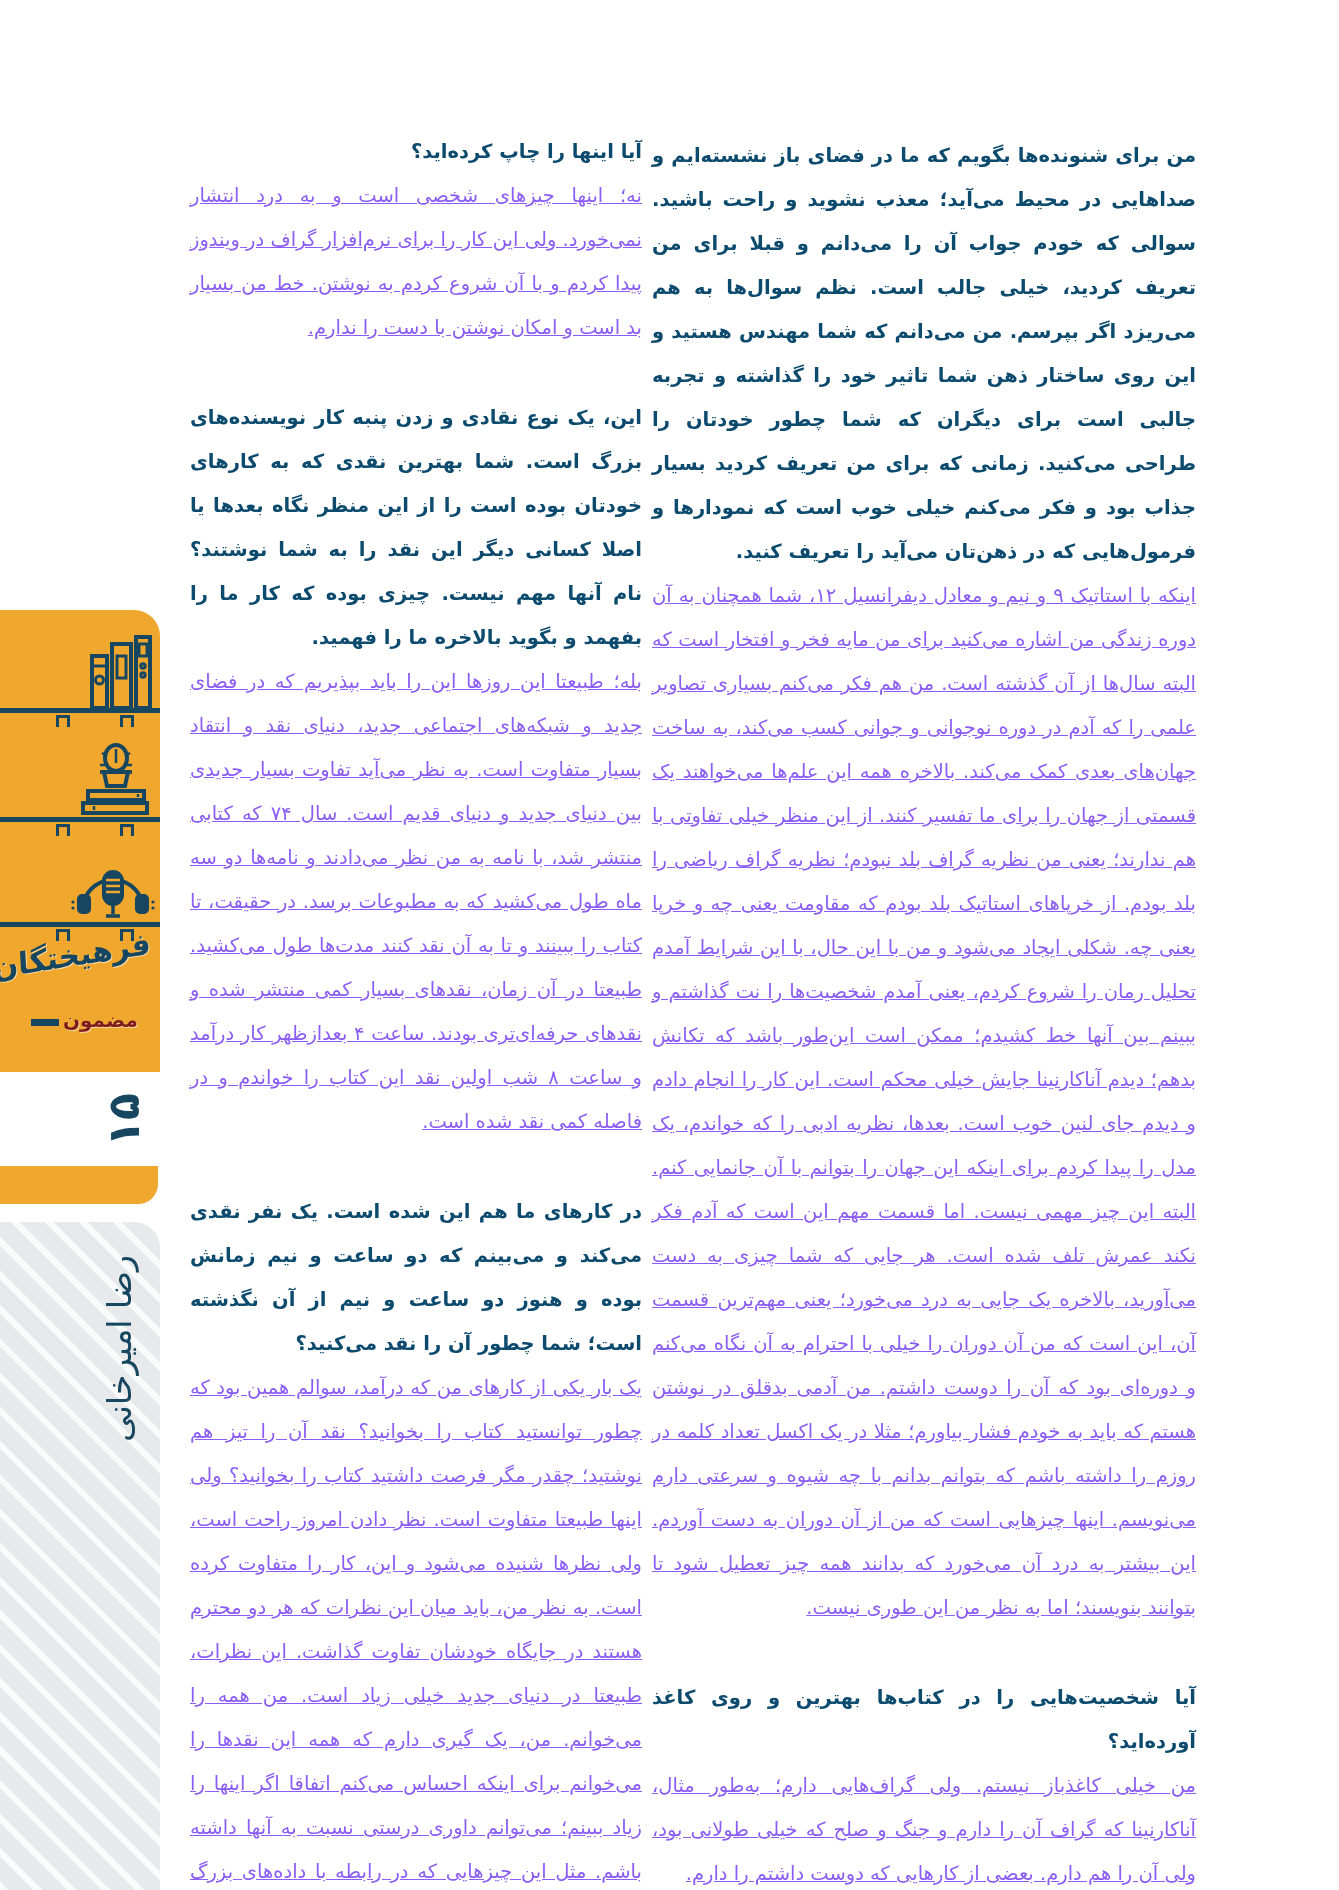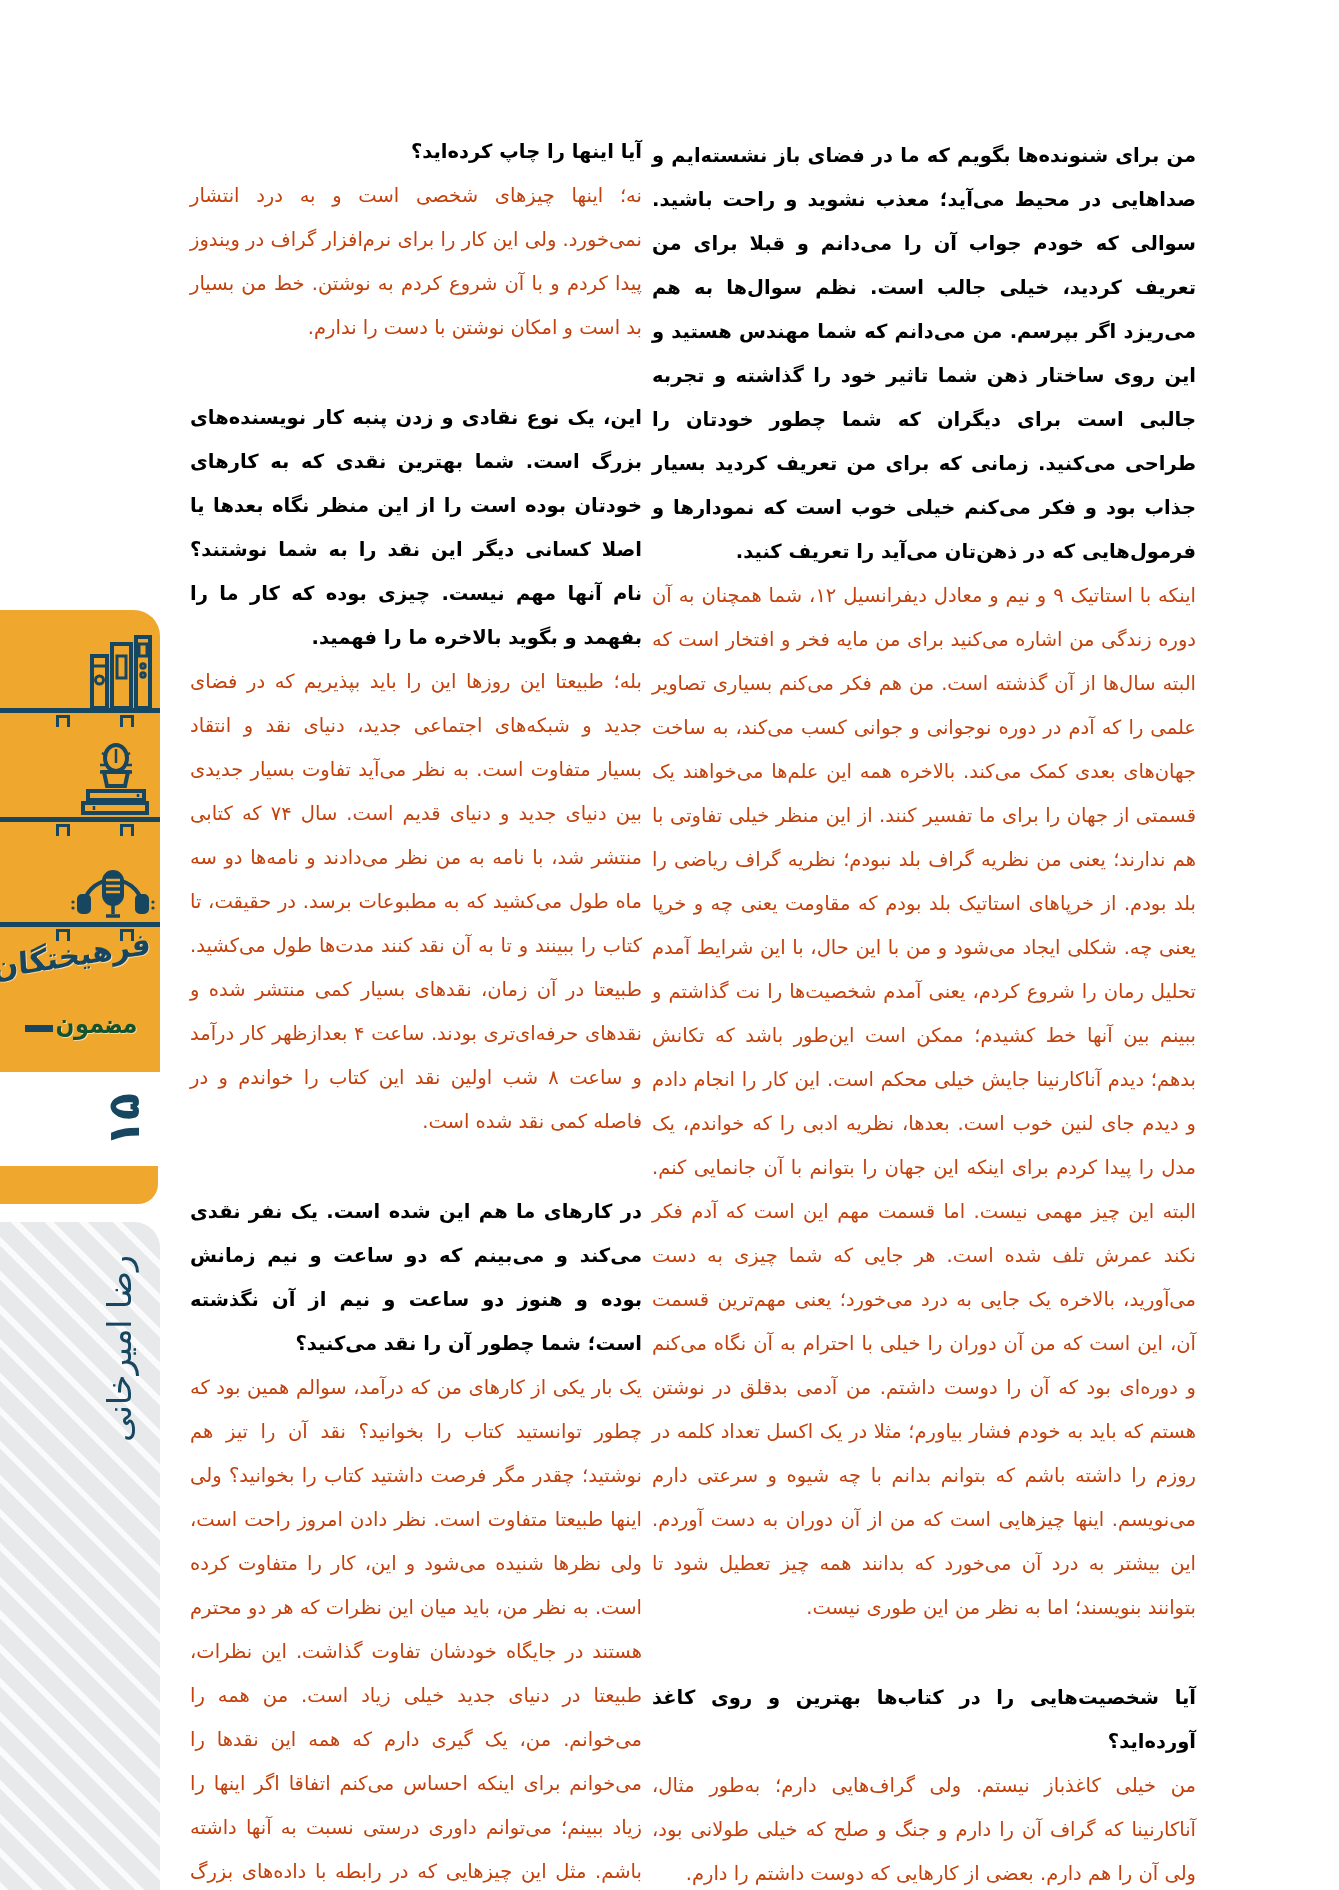--- a/index.html
+++ b/index.html
@@ -9,22 +9,22 @@
     font-family:"DejaVu Sans",sans-serif;
   }
   
   .col{
     position:absolute;direction:rtl;text-align:justify;
     color:#1d1c1a;
   }
   .col-right{left:652px;top:134px;width:544px;}
   .col-left{left:190px;top:130px;width:452px;}
   .blk{margin:0;font-size:19.5px;line-height:44px;}
-  .question,.lead{color:#000000;font-weight:bold;}
-  .answer{color:#c2410c;margin-bottom:46px;}
+  .question,.lead{color:#0c4a6e;font-weight:bold;}
+  .answer{color:#8b5cf6;margin-bottom:46px;text-decoration:underline;}
   
   .yellow-block{
     position:absolute;left:0;top:610px;width:160px;height:462px;
     background:#F0A72E;border-radius:0 26px 0 0;
   }
   .shelf{position:absolute;left:0;width:100%;height:20px;}
   .shelf-line{position:absolute;left:0;top:0;width:100%;height:5px;background:#164660;}
   .hook{
     position:absolute;top:7px;width:8px;height:9px;
     border-left:3px solid #164660;border-right:3px solid #164660;border-top:3px solid #164660;
@@ -36,22 +36,22 @@
     direction:rtl;
   }
   .logo-text{
     display:inline-block;color:#164660;font-weight:bold;font-size:30px;
     transform:rotate(-9deg) skewX(-6deg);
     text-shadow:1px 1px 0 rgba(255,255,255,.6);
     white-space:nowrap;
   }
   .section-wrap{position:absolute;right:22px;top:398px;direction:rtl;}
   .section-text{
-    color:#14532d;font-weight:bold;font-size:27px;letter-spacing:1px;
-    text-shadow:1px 1px 0 rgba(255,255,255,.55);white-space:nowrap;font-family:Liberation Mono, monospace;
+    color:#7f1d1d;font-weight:bold;font-size:20px;letter-spacing:1px;
+    text-shadow:1px 1px 0 rgba(255,255,255,.55);white-space:nowrap;
   }
   .section-bar{display:inline-block;width:28px;height:7px;background:#164660;margin-right:4px;vertical-align:middle;}
   
   .page-num-box{
     position:absolute;left:98px;top:1150px;width:60px;height:50px;
     transform:rotate(-90deg);transform-origin:0 0;
     display:flex;align-items:center;justify-content:center;
   }
   .page-num-box span{color:#164660;font-size:44px;font-weight:bold;}
   

